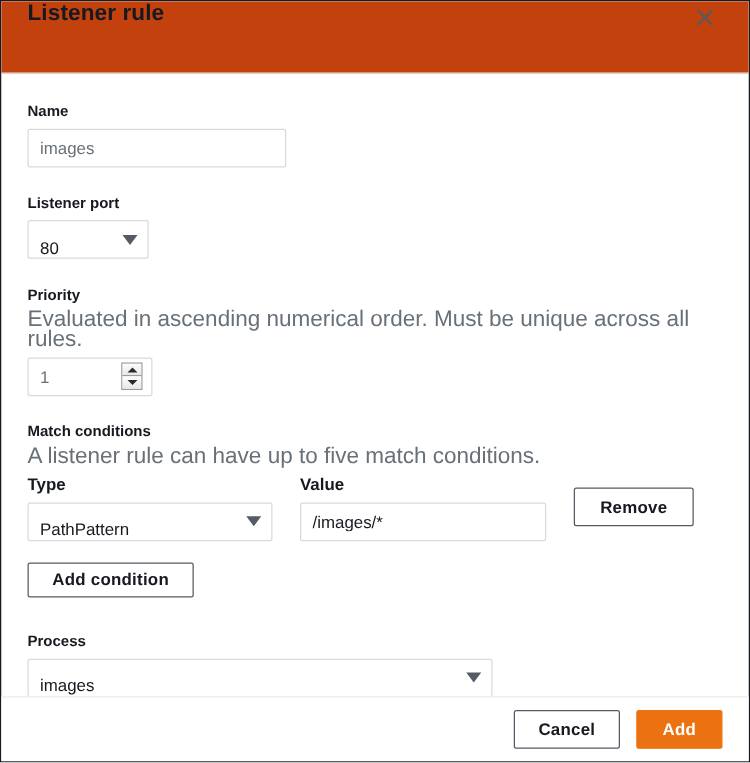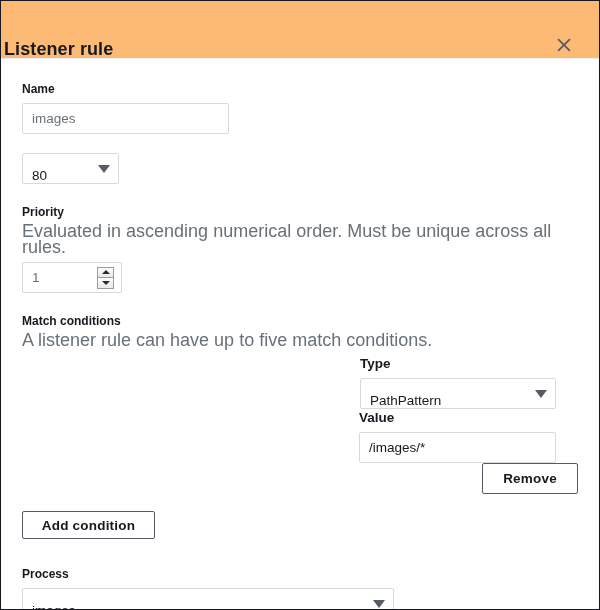--- a/index.html
+++ b/index.html
@@ -23,25 +23,25 @@
     border: 1px solid #16191f;
     display: flex;
     flex-direction: column;
     overflow: hidden;
   }
 
   
   .dialog-header {
     height: 58px;
     flex: 0 0 58px;
-    background: #fdba74;
+    background: #c2410c;
     border-bottom: 1px solid #eaeded;
     display: flex;
-    align-items: flex-end;
-    padding: 0 20px 0 3px;
+    align-items: flex-start;
+    padding: 0 20px 0 21px;
   }
   .dialog-title {
     font-size: 18px;
     font-weight: bold;
     color: #16191f;
     letter-spacing: 0.1px;
     flex: 1 1 auto;
     line-height: 1;
   }
   .close-btn {
@@ -215,23 +215,22 @@
   .btn-primary {
     background: #ec7211;
     border: 1px solid #ec7211;
     color: #ffffff;
     min-width: 69px;
   }
 
   
   .cond-row {
     display: flex;
-    align-items: flex-end;
+    align-items: center;
     gap: 0;
-    flex-direction: column;
   }
   .cond-col-type { width: 196px; margin-right: 22px; }
   .cond-col-value { width: 197px; margin-right: 22px; }
   .cond-col-action { padding-bottom: 0; }
   .col-head {
     font-size: 13.5px;
     font-weight: bold;
     color: #16191f;
     line-height: 18px;
     margin-bottom: 5px;
@@ -268,20 +267,21 @@
   </div>
 
   <div class="dialog-body">
 
     <div class="field-group">
       <label class="field-label">Name</label>
       <input class="text-input name-input" type="text" value="images" style="">
     </div>
 
     <div class="field-group">
+      <label class="field-label">Listener port</label>
       <div class="select-wrap">
         <div class="select-box port">
           <span>80</span>
         </div>
         <span class="caret"></span>
       </div>
     </div>
 
     <div class="field-group">
       <label class="field-label">Priority</label>
@@ -334,14 +334,18 @@
       <div class="select-wrap">
         <div class="select-box process">
           <span>images</span>
         </div>
         <span class="caret"></span>
       </div>
     </div>
 
   </div>
 
+  <div class="dialog-footer">
+    <button class="btn btn-cancel">Cancel</button>
+    <button class="btn btn-primary">Add</button>
+  </div>
 
 </div>
 
 </body></html>

